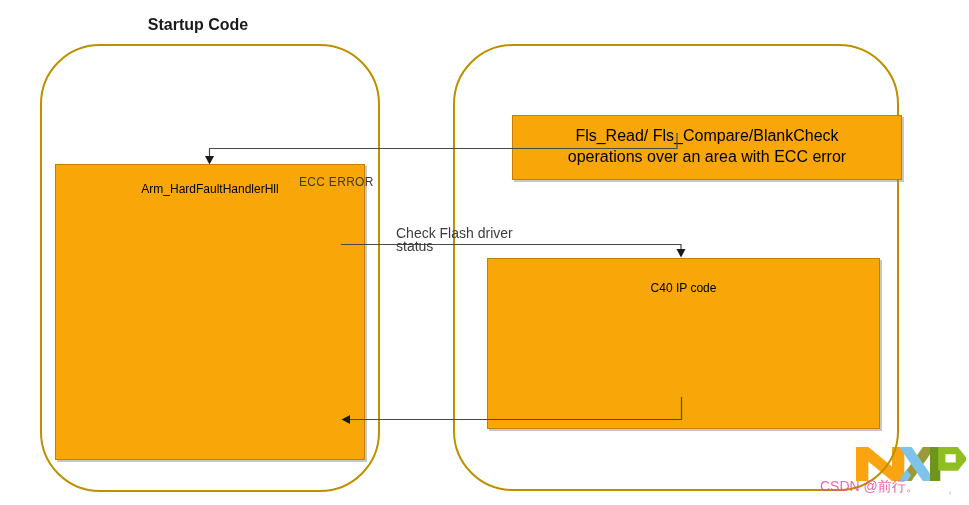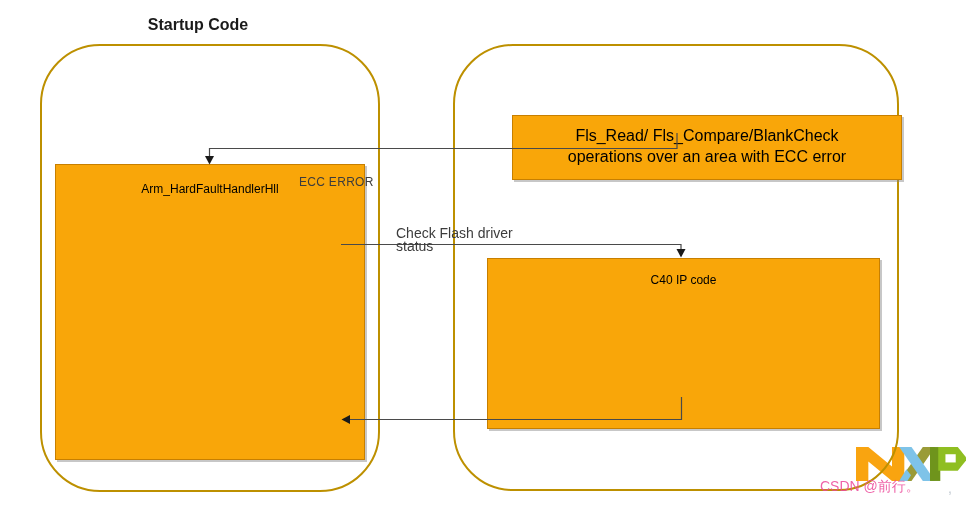--- a/index.html
+++ b/index.html
@@ -70,21 +70,21 @@
   </div>
 
   <div class="ybox" style="left:78px;top:332px;width:258px;height:101px;">
     <div class="skip-head">-    Skip the current instruction</div>
     <div class="code-red">(* instr_pt2pt = instr_pt + thumbInstrSize;)</div>
     <div class="skip-tail">- Clear error flags and
 address</div>
   </div>
 
   <div class="obox" style="left:487px;top:258px;width:391px;height:169px;">
-    <div class="obox-title" style="padding-top:14px;">C40 IP code</div>
+    <div class="obox-title" style="padding-top:22px;">C40 IP code</div>
   </div>
 
   <div class="ybox" style="left:495px;top:302px;width:368px;height:93px;">
     <div class="ytext-sm">- Check if the FLS driver is the ECC culprit, then take
 responsibility or decline for the ECC event. This is done by:
 checking if the driver had a pending job, if the address
 matches the one currently accessed by the driver, etc</div>
   </div>
 
   <svg class="connectors" viewBox="0 0 969 505">

